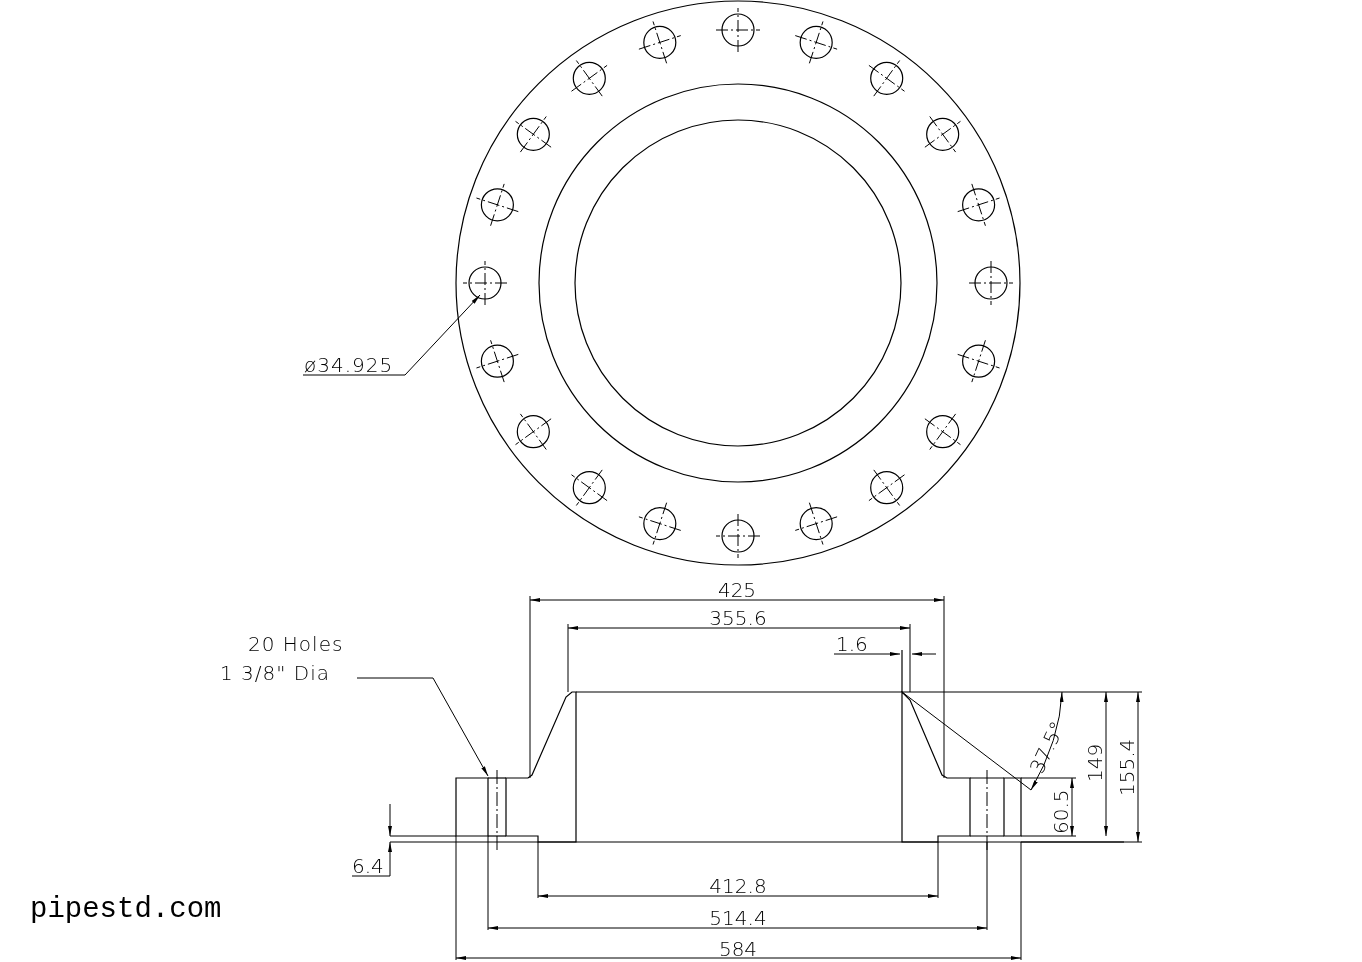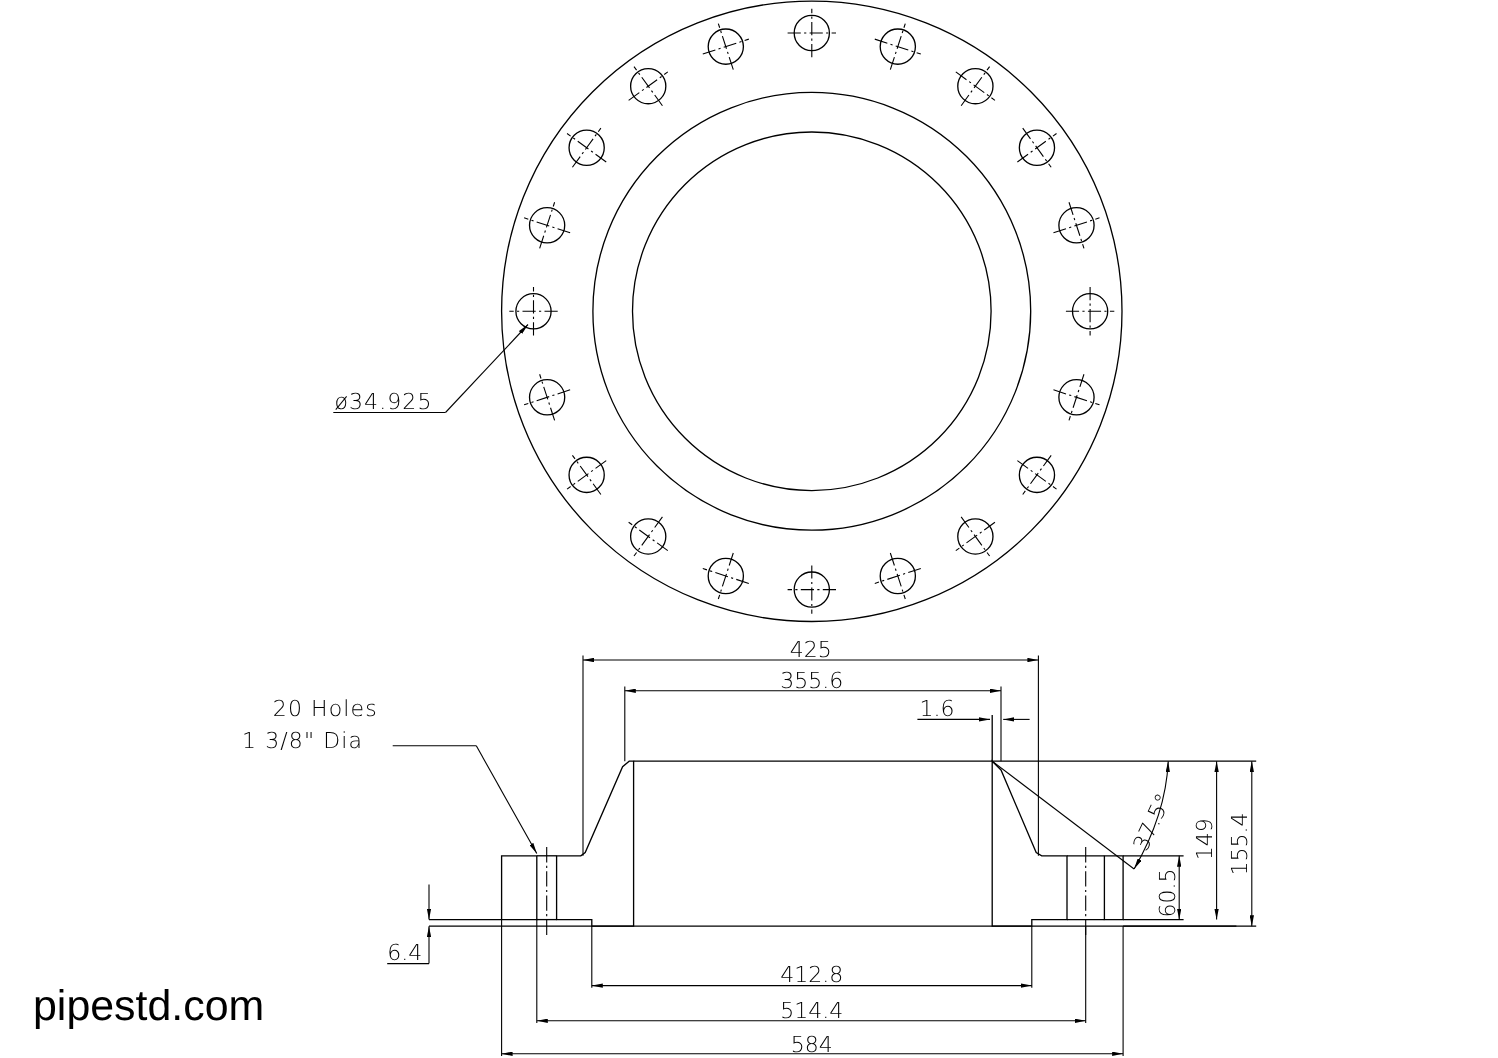--- a/index.html
+++ b/index.html
@@ -3,21 +3,21 @@
 <meta charset="utf-8">
 <style>
   html, body { margin:0; padding:0; background:#ffffff; }
   body { width:1362px; height:962px; position:relative; overflow:hidden; font-family:"DejaVu Sans", sans-serif; }
   svg { position:absolute; left:0; top:0; }
   .ln { stroke:#000; stroke-width:1.2; fill:none; }
   .thin { stroke:#000; stroke-width:1; fill:none; }
   .dash { stroke:#000; stroke-width:1; fill:none; stroke-dasharray:14 3 2 3; }
   .dimtxt { font-family:"DejaVu Sans", sans-serif; font-size:20px; fill:#000; font-weight:200; }
   .label { font-family:"DejaVu Sans", sans-serif; font-size:20px; fill:#000; font-weight:200; letter-spacing:1px; }
-  .wm { position:absolute; left:30px; top:893px; font-family:Liberation Sans, sans-serif; font-size:39px; color:#000; }
+  .wm { position:absolute; left:30px; top:893px; font-family:Liberation Mono, monospace; font-size:29px; color:#000; }
 </style>
 </head>
 <body>
 
 <svg width="1362" height="962" viewBox="0 0 1362 962">
   <defs>
     <pattern id="hatch" patternUnits="userSpaceOnUse" width="12" height="12" patternTransform="rotate(45)">
       <line x1="0" y1="0" x2="0" y2="12" stroke="#000" stroke-width="0.7"></line>
     </pattern>
     <marker id="arr" viewBox="0 0 10 4" refX="10" refY="2" markerWidth="10" markerHeight="4" orient="auto-start-reverse">

